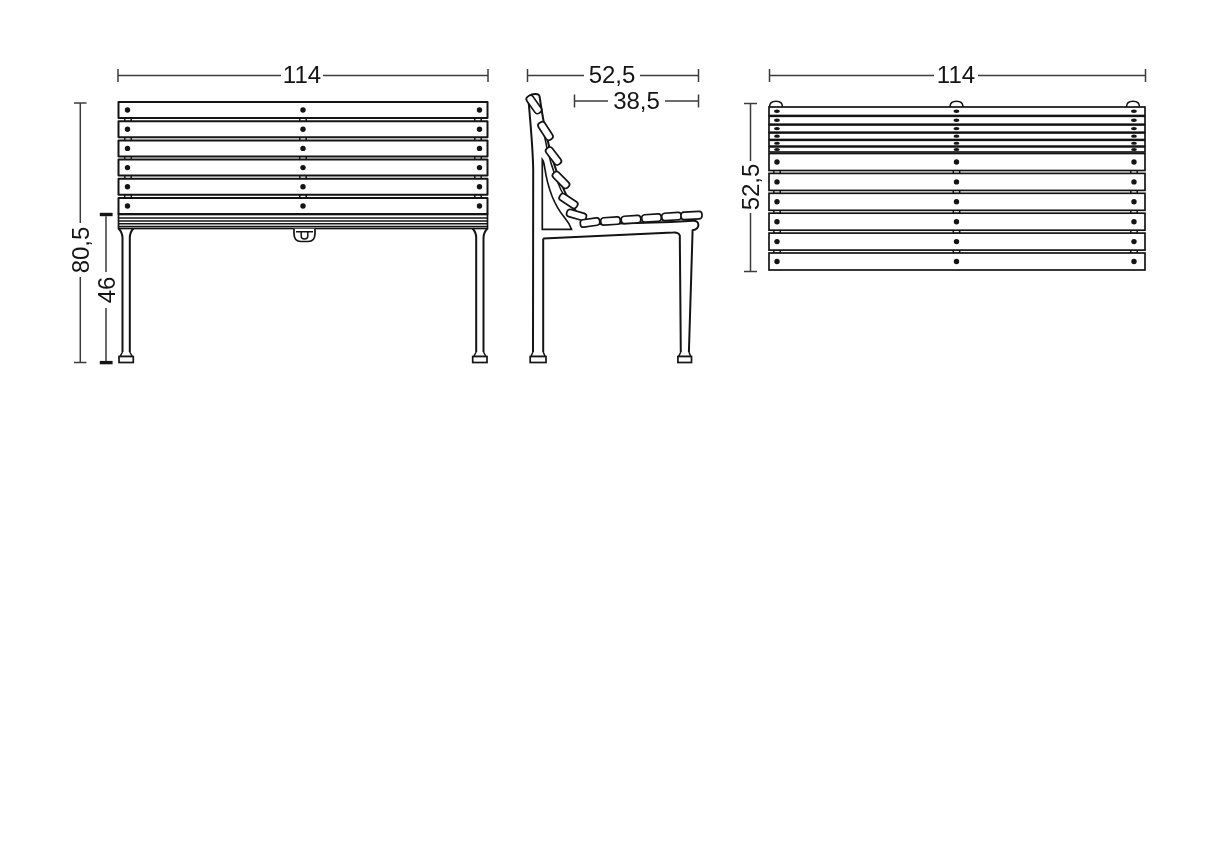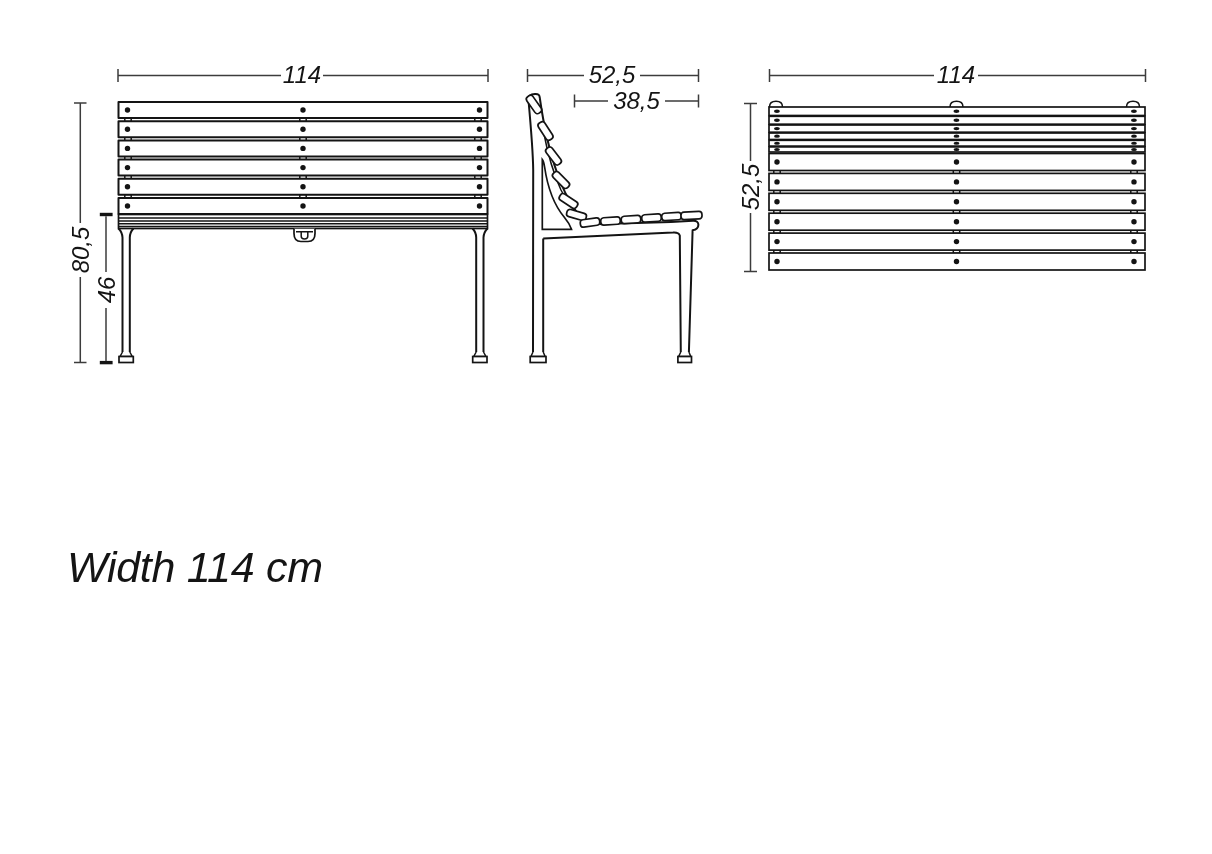--- a/index.html
+++ b/index.html
@@ -1,17 +1,17 @@
 <!DOCTYPE html>
 <html><head>
 <meta charset="utf-8">
 <style>
   html,body{margin:0;padding:0;background:#fff;}
   #canvas{position:relative;width:1212px;height:854px;background:#fff;overflow:hidden;
-          font-family:"Liberation Sans",sans-serif;font-style:italic;}
+          font-family:"Liberation Sans",sans-serif;}
   svg{position:absolute;left:0;top:0;}
   
   .ln   {fill:none;stroke:#141414;stroke-width:2;stroke-linejoin:round;}
   .ln15 {fill:none;stroke:#141414;stroke-width:1.5;}
   .wh   {fill:#ffffff;stroke:#141414;stroke-width:2;stroke-linejoin:round;}
   .wh16 {fill:#ffffff;stroke:#141414;stroke-width:1.7;}
   .dot  {fill:#141414;stroke:none;}
   .dim  {fill:none;stroke:#3c3c3c;stroke-width:1.5;}
   .dimtxt{font-family:"Liberation Sans",sans-serif;font-size:24px;fill:#141414;}
   
@@ -285,20 +285,19 @@
           <circle cx="956.5" cy="241.6" r="2.7"></circle>
           <circle cx="1134" cy="241.6" r="2.7"></circle>
       <circle cx="777" cy="261.5" r="2.7"></circle>
           <circle cx="956.5" cy="261.5" r="2.7"></circle>
           <circle cx="1134" cy="261.5" r="2.7"></circle>
     </g>
   </g>
 </svg>
 
   <div class="specs">
-    <div>Width 114 cm</div>
     
     
     
     
   </div>
 
 </div>
 
 </body></html>

